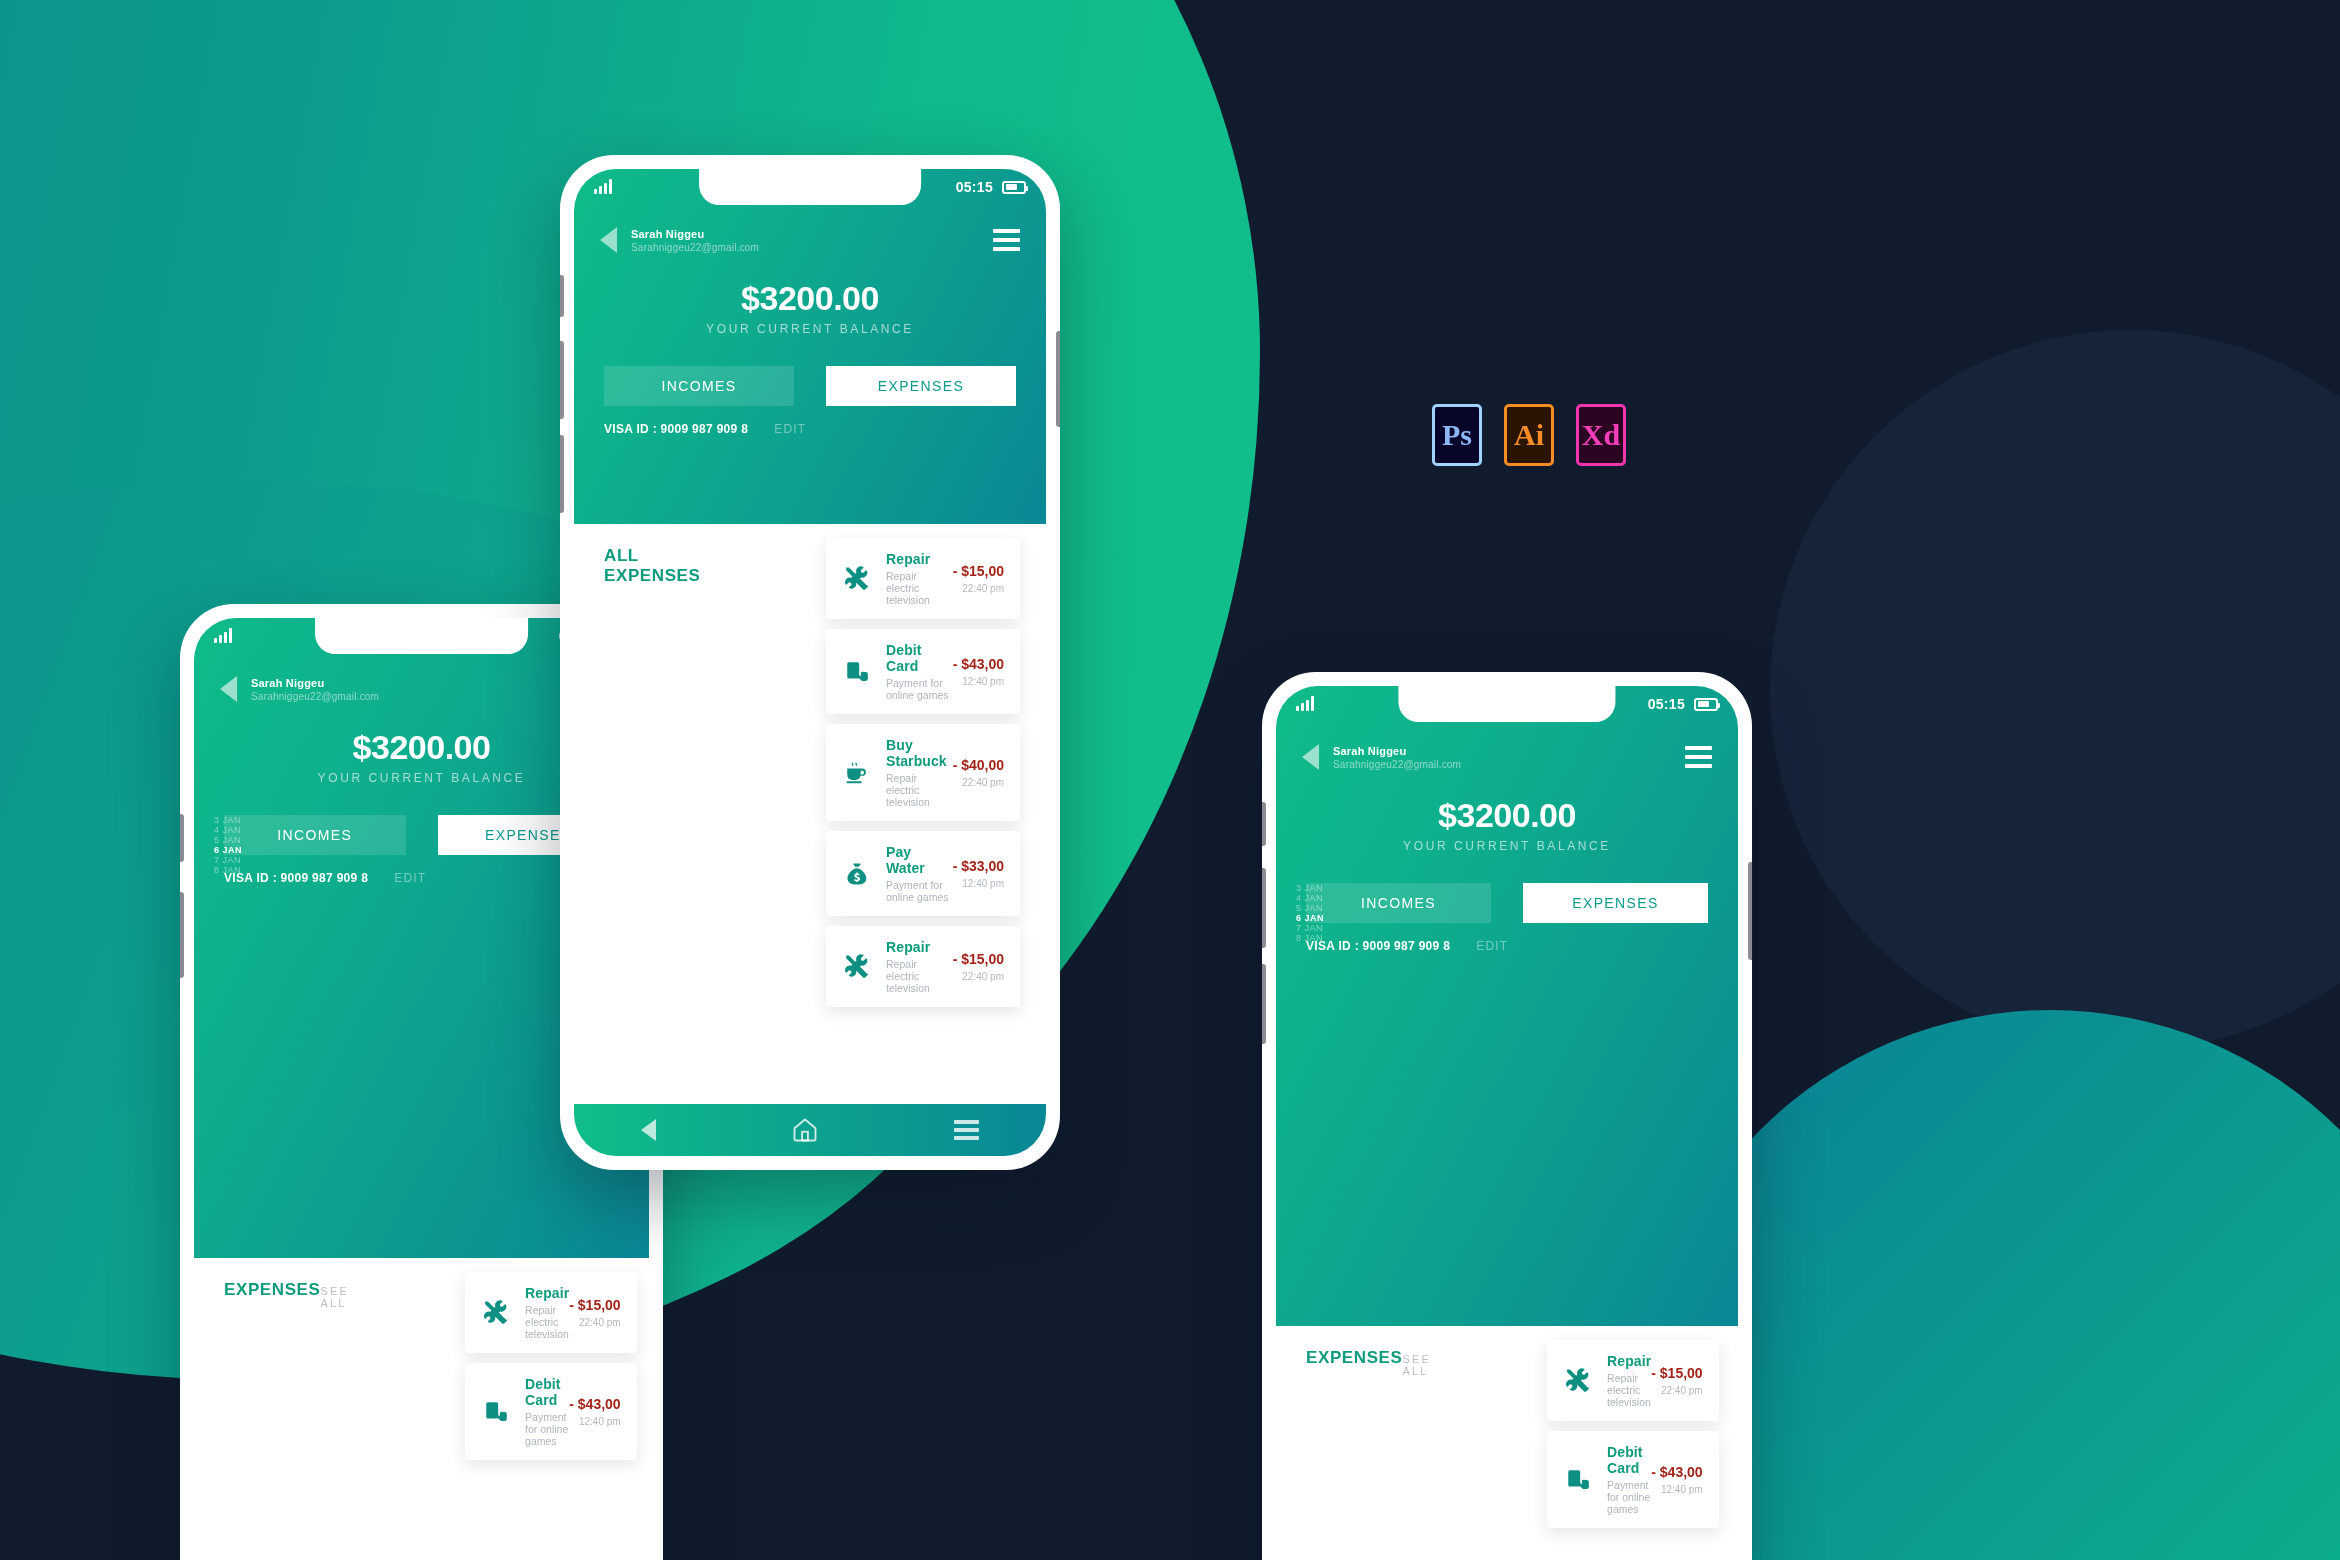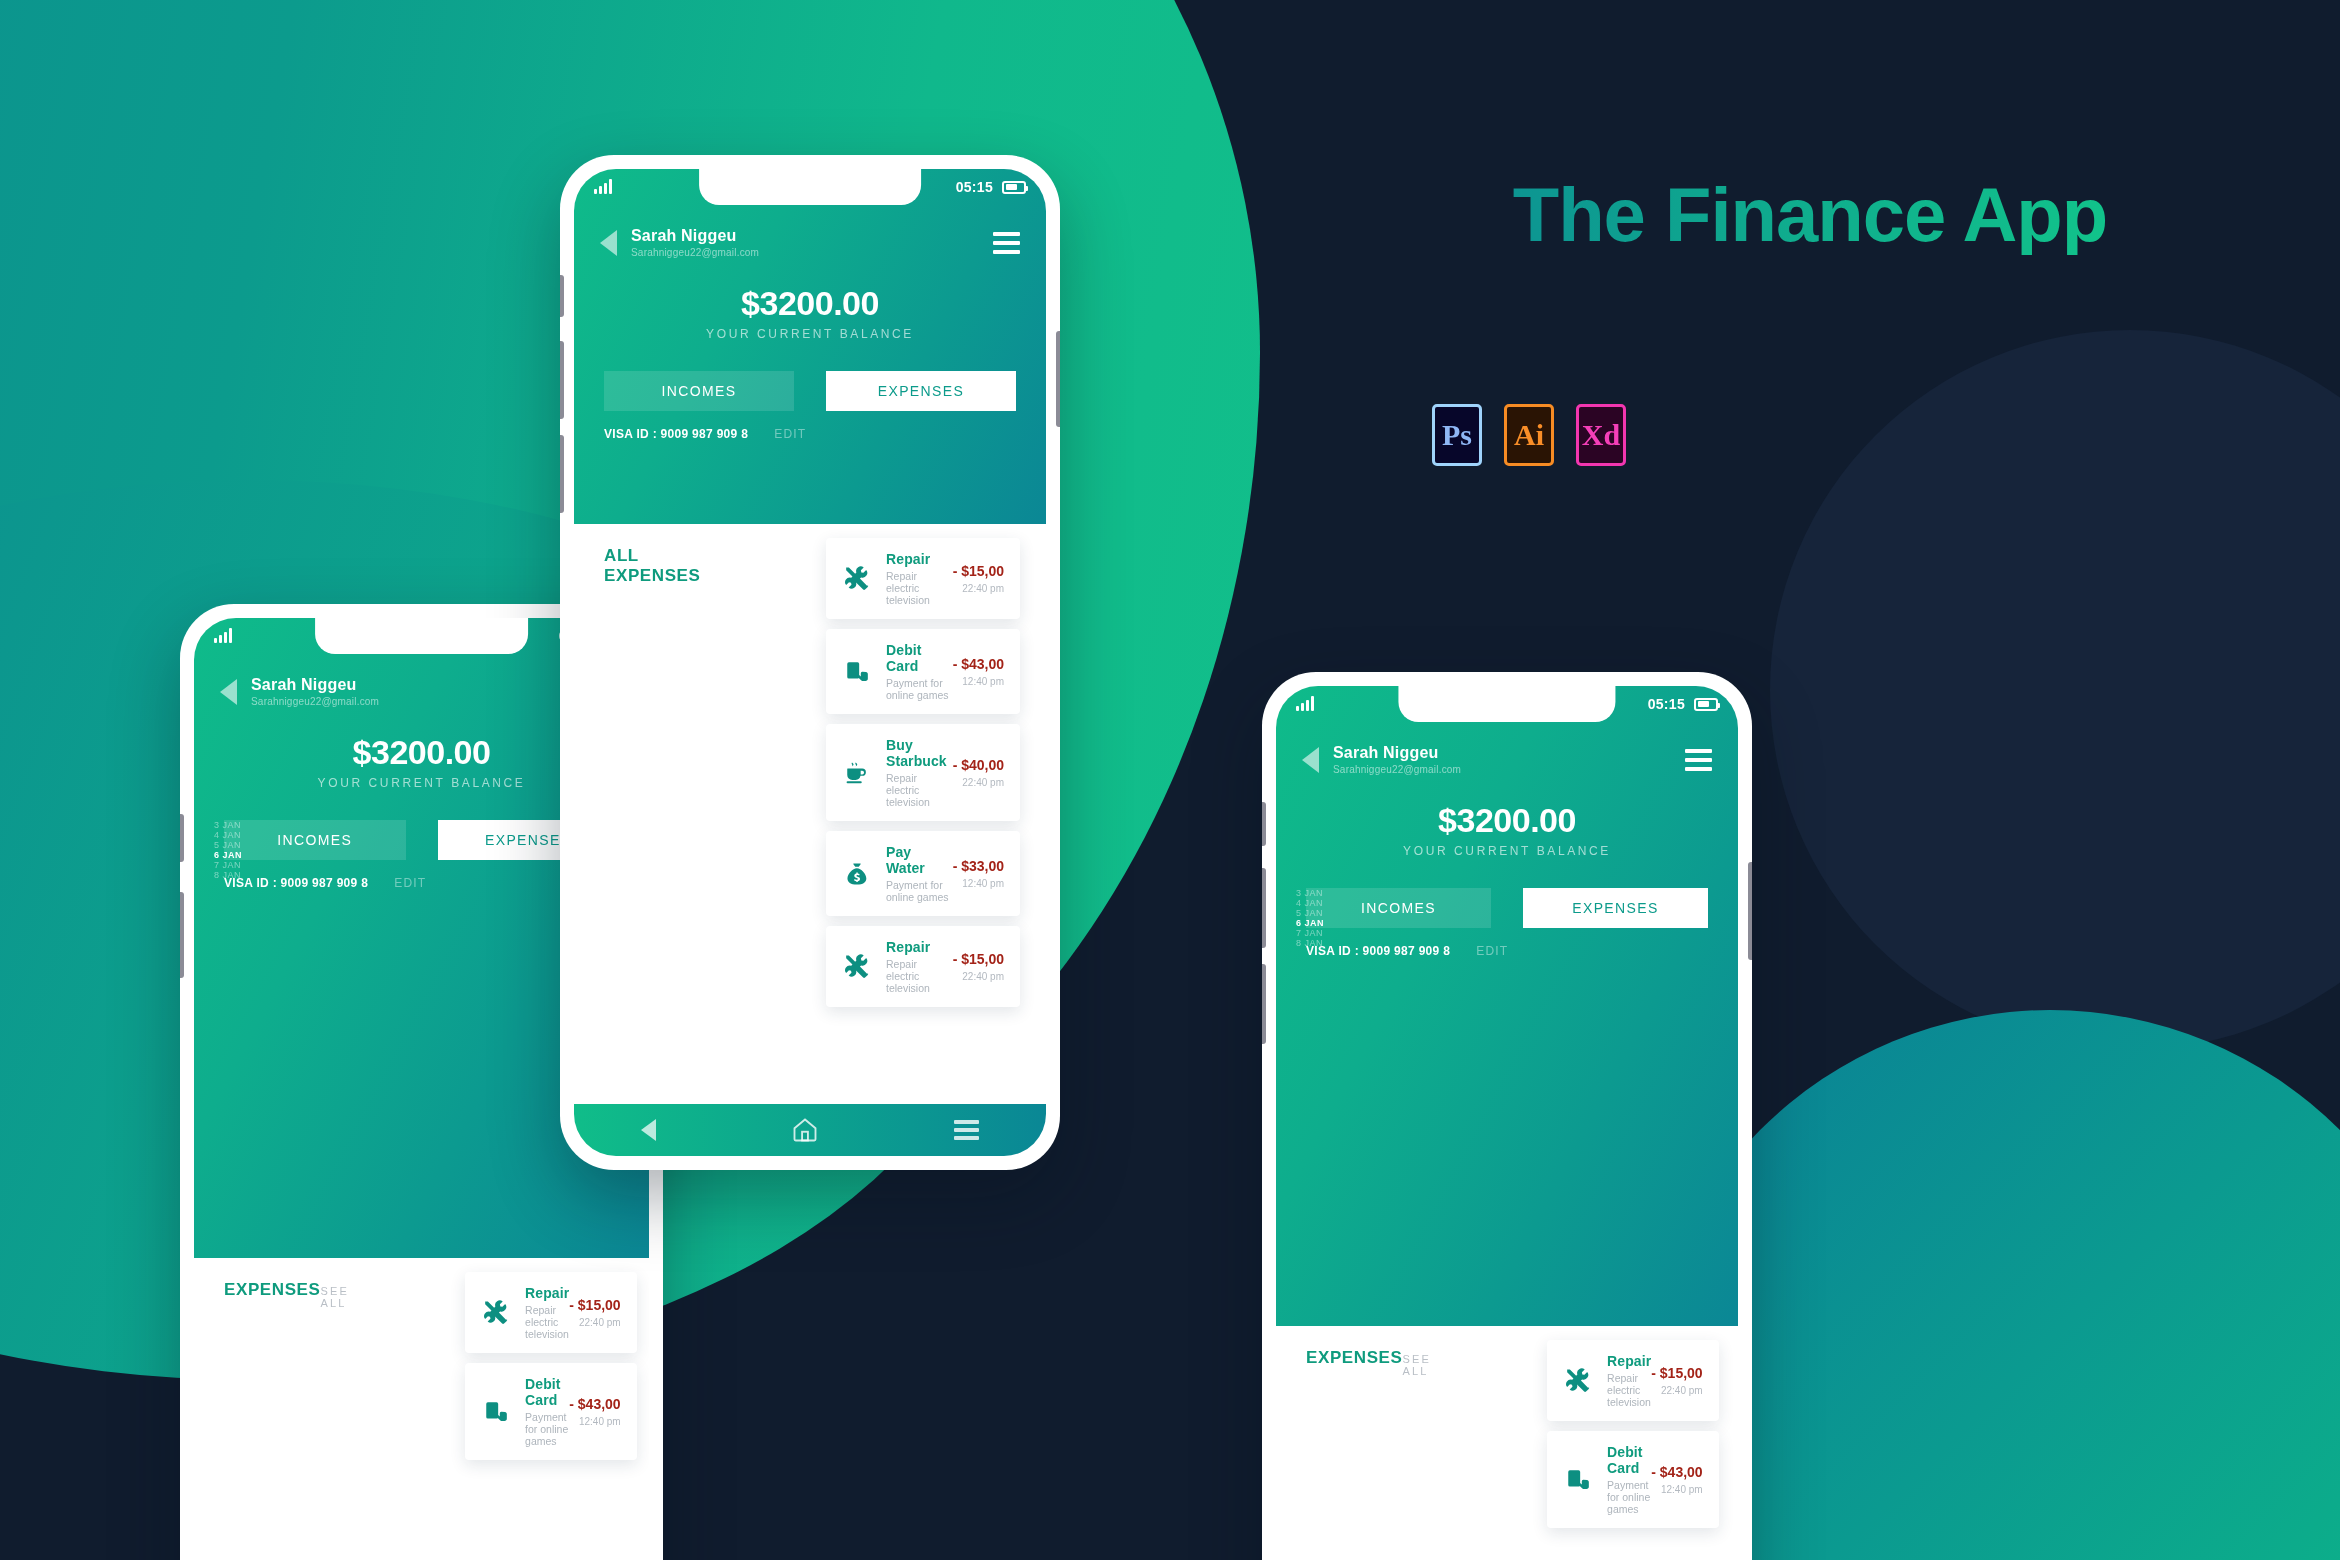--- a/index.html
+++ b/index.html
@@ -99,21 +99,21 @@
   .batt { width:24px; height:13px; border:2px solid #fff; border-radius:3px; position:relative; }
   .batt:after { content:""; position:absolute; right:-4px; top:3px; width:2px; height:5px; background:#fff; border-radius:0 1px 1px 0;}
   .batt i { position:absolute; left:1.5px; top:1.5px; bottom:1.5px; width:55%; background:#fff; border-radius:1px; display:block; }
 
   .user-row { display:flex; align-items:center; padding:0 26px; margin-top:20px; }
   .back-tri {
     width:0; height:0; border-top:13px solid transparent; border-bottom:13px solid transparent;
     border-right:17px solid rgba(255,255,255,.58); flex:none;
   }
   .user-txt { margin-left:14px; flex:1; }
-  .user-name { font-size:16px; font-weight:700; color:#fff; letter-spacing:.2px; }
+  .user-name { font-size:11px; font-weight:700; color:#fff; letter-spacing:.2px; }
   .user-mail { font-size:10px; color:rgba(255,255,255,.52); margin-top:2px; letter-spacing:.2px; }
   .burger { display:flex; flex-direction:column; gap:5px; flex:none; }
   .burger span { display:block; width:27px; height:4px; background:#fff; border-radius:1px; }
 
   .balance { text-align:center; margin-top:26px; }
   .balance-amt { font-size:34px; font-weight:700; color:#fff; letter-spacing:-.5px; }
   .balance-lbl { font-size:12px; color:rgba(255,255,255,.62); letter-spacing:2.6px; margin-top:4px; }
 
   .seg { display:flex; margin:30px 30px 0 30px;gap:32px; }
   .seg-btn {
@@ -181,21 +181,20 @@
 
 <div id="bg">
   <div class="bg-dark"></div>
   <div class="bg-circle-dark"></div>
   <div class="bg-blob"></div>
   <div class="bg-blob2"></div>
   <div class="bg-circle-green"></div>
 </div>
 
 <div id="promo">
-  <div class="promo-title">The Finance App</div>
 </div>
 
 <div id="adobe-row">
   <div class="adobe-icon adobe-ps">Ps</div>
   <div class="adobe-icon adobe-ai">Ai</div>
   <div class="adobe-icon adobe-xd">Xd</div>
 </div>
 
 <div class="phone" id="phone-left">
   <div class="side-btn" style="left:-3px;top:210px;height:48px"></div>

